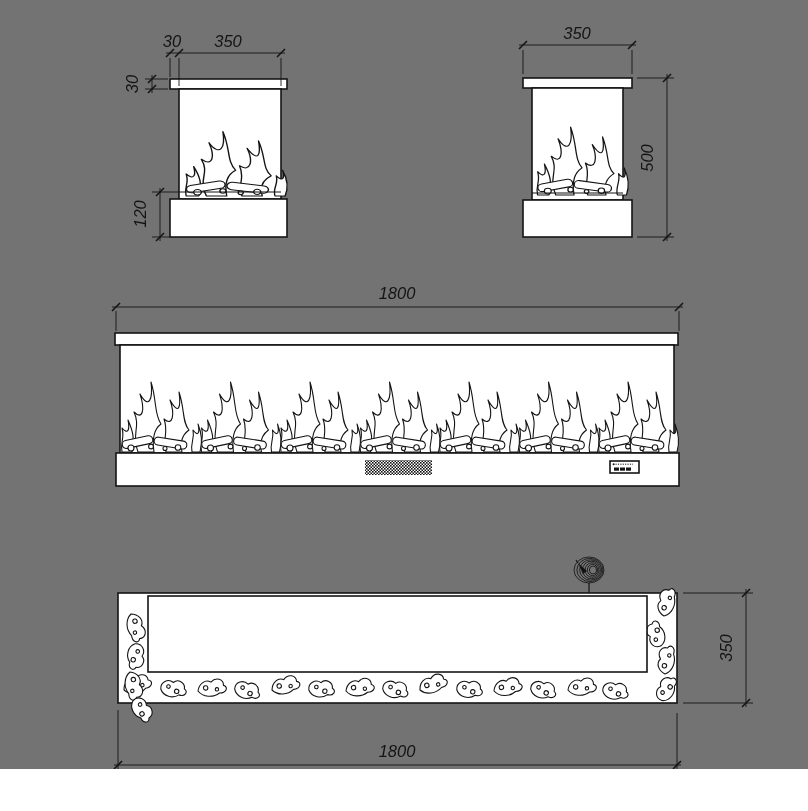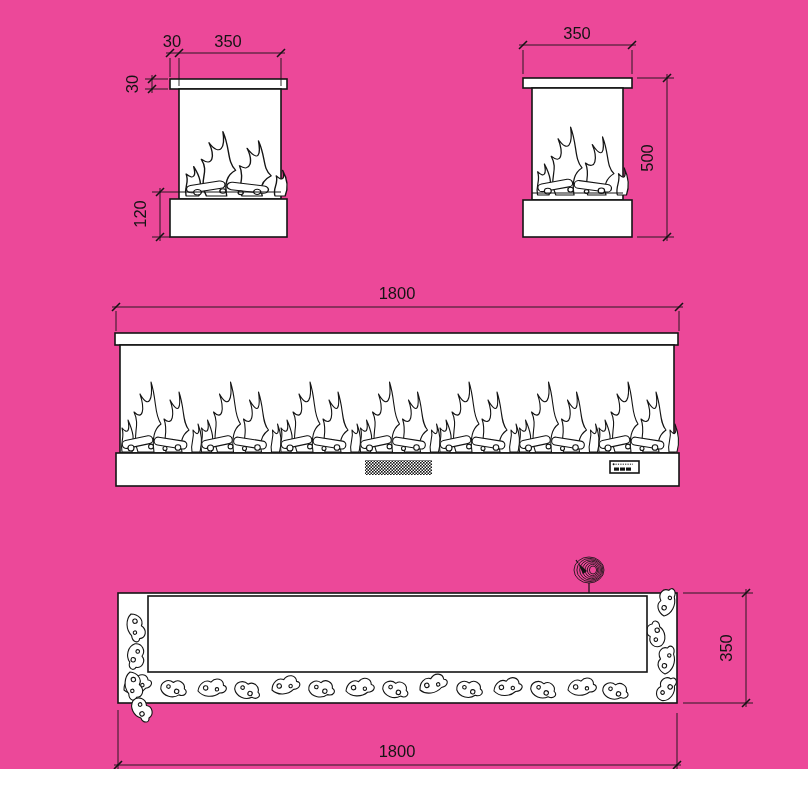--- a/index.html
+++ b/index.html
@@ -1,16 +1,16 @@
 <!DOCTYPE html>
 <html><head>
 <meta charset="utf-8">
 <style>
   html,body { margin:0; padding:0; background:#ffffff; }
-  .sheet { position:relative; width:808px; height:769px; background:#ec4899; overflow:hidden; }
+  .sheet { position:relative; width:808px; height:769px; background:#737373; overflow:hidden;font-style:italic; }
   svg { display:block; }
   svg text {
     font-family:"Liberation Sans", sans-serif;
     font-size:16.5px;
     fill:#141414;
     text-anchor:middle;
   }
   .object { fill:#ffffff; stroke:#141414; stroke-width:1.6; }
   .thinline { fill:none; stroke:#141414; stroke-width:1.2; }
   .motif  { fill:#ffffff; stroke:#141414; stroke-width:1.1; stroke-linejoin:round; stroke-linecap:round; }

